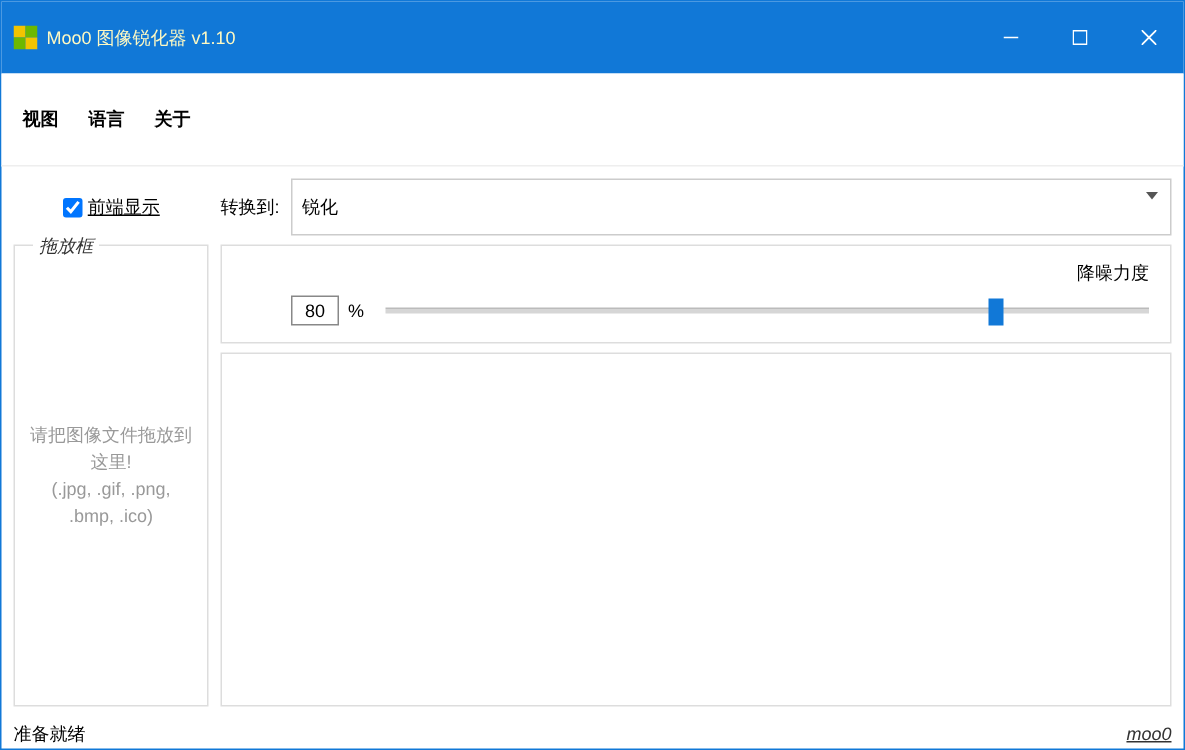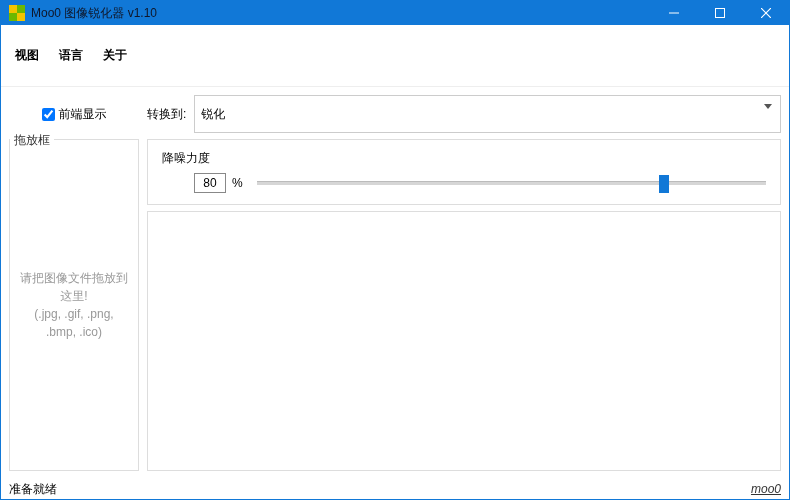--- a/index.html
+++ b/index.html
@@ -1,39 +1,39 @@
 <!DOCTYPE html>
 <html><head>
   <meta charset="utf-8">
   <style>
     * { margin: 0; padding: 0; box-sizing: border-box; }
     body { font-family: "Microsoft YaHei", "Segoe UI", sans-serif; font-size: 12px; background: #fff; }
     .window { width: 790px; height: 500px; background: #fff; border: 1px solid #1178d7; display: flex; flex-direction: column; }
-    .titlebar { background: #1178d7; color: #0f172a; height: 24px; display: flex; align-items: center; }
+    .titlebar { background: #1178d7; color: #fef9c3; height: 48px; display: flex; align-items: center; }
     .titlebar-icon { width: 16px; height: 16px; margin-left: 8px; }
     .titlebar-title { margin-left: 6px; font-size: 12px; flex: 1; }
     .win-controls { display: flex; height: 100%; }
     .win-btn { width: 46px; display: flex; align-items: center; justify-content: center; cursor: pointer; }
     .menubar { display: flex; padding: 18px 4px; background: #fff; border-bottom: 1px solid #eee; font-weight: bold; }
     .menu-item { padding: 4px 10px; cursor: pointer; }
     .content { flex: 1; display: flex; flex-direction: column; padding: 8px; gap: 6px; }
     .top-row { display: flex; align-items: center; gap: 8px; }
-    .check-row { display: flex; align-items: center; width: 130px; justify-content: center; }
+    .check-row { display: flex; align-items: center; width: 130px; justify-content: center; text-decoration: underline; }
     .check-row label { margin-left: 4px; cursor: pointer; }
     .convert-row { display: flex; align-items: center; flex: 1; gap: 8px; }
     .convert-lbl { white-space: nowrap; }
     .convert-select { flex: 1; height: 38px; border: 1px solid #ccc; padding: 0 24px 0 6px; background: #fff; display: flex; align-items: center; position: relative; cursor: pointer; }
     .convert-select:after { content: ""; position: absolute; right: 8px; top: 8px; border-left: 4px solid transparent; border-right: 4px solid transparent; border-top: 5px solid #555; }
     .mid-row { flex: 1; display: flex; gap: 8px; min-height: 0; }
     .dropzone { width: 130px; border: 1px solid #ddd; position: relative; padding: 6px; display: flex; flex-direction: column; align-items: center; justify-content: center; text-align: center; color: #888; }
-    .dropzone-label { position: absolute; top: -8px; left: 0; background: #fff; padding: 0 4px; color: #333; font-size: 12px; }
+    .dropzone-label { position: absolute; top: -8px; left: 12px; background: #fff; padding: 0 4px; color: #333; font-size: 12px; font-style: italic; }
     .dz-text { font-size: 12px; line-height: 1.5; color: #999; padding: 0 4px; }
     .right-col { flex: 1; display: flex; flex-direction: column; gap: 6px; }
     .slider-panel { border: 1px solid #ddd; height: 66px; padding: 10px 14px; position: relative; }
-    .slider-title { margin-bottom: 6px; }
+    .slider-title { margin-bottom: 6px; text-align: right; }
     .slider-row { display: flex; align-items: center; gap: 6px; padding-left: 32px; }
     .slider-val { width: 32px; height: 20px; border: 1px solid #888; text-align: center; font-size: 12px; }
     .pct { }
     .slider-wrap { flex: 1; margin-left: 8px; position: relative; height: 18px; }
     .slider-track { position: absolute; top: 8px; left: 0; right: 0; height: 3px; background: #d6d6d6; }
     .slider-track:before { content: ""; position: absolute; left: 0; right: 0; top: -1px; height: 1px; background: #bbb; }
     .slider-thumb { position: absolute; top: 1px; width: 10px; height: 18px; background: #1178d7; transform: translateX(-50%); cursor: pointer; }
     .big-panel { flex: 1; border: 1px solid #ddd; }
     .minimize-btn { height: 24px; border: 1px solid #ccc; background: #f3f3f3; display: flex; align-items: center; justify-content: center; cursor: pointer; }
     .statusbar { display: flex; align-items: center; height: 20px; padding: 0 8px; font-size: 12px; }

